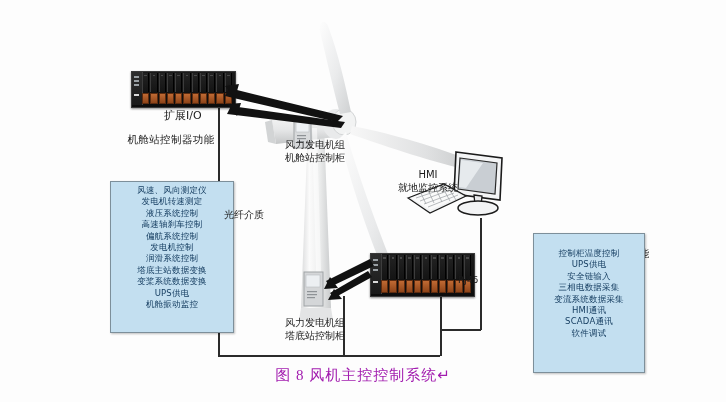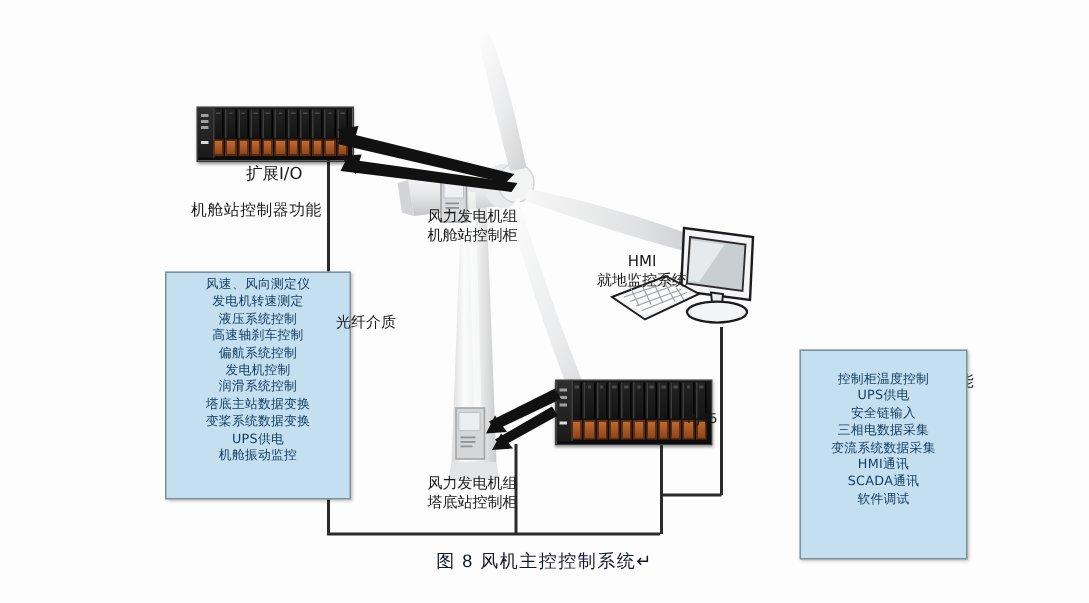--- a/index.html
+++ b/index.html
@@ -82,22 +82,22 @@
 
   
   .turbine{position:absolute;left:232px;top:8px;width:260px;height:330px;}
 
   
   .hmi{position:absolute;}
 
   
   .caption{
     position:absolute;left:0;width:726px;text-align:center;
-    font-size:12px;color:#0f172a;letter-spacing:1px;
-    font-family:Liberation Sans, sans-serif;
+    font-size:15px;color:#a21caf;letter-spacing:1px;
+    font-family:Liberation Serif, serif;
   }
 </style>
 </head>
 <body>
 
 <div class="stage">
 
   <div class="turbine">
     <svg width="260" height="330" viewBox="0 0 260 330">
       <defs>

